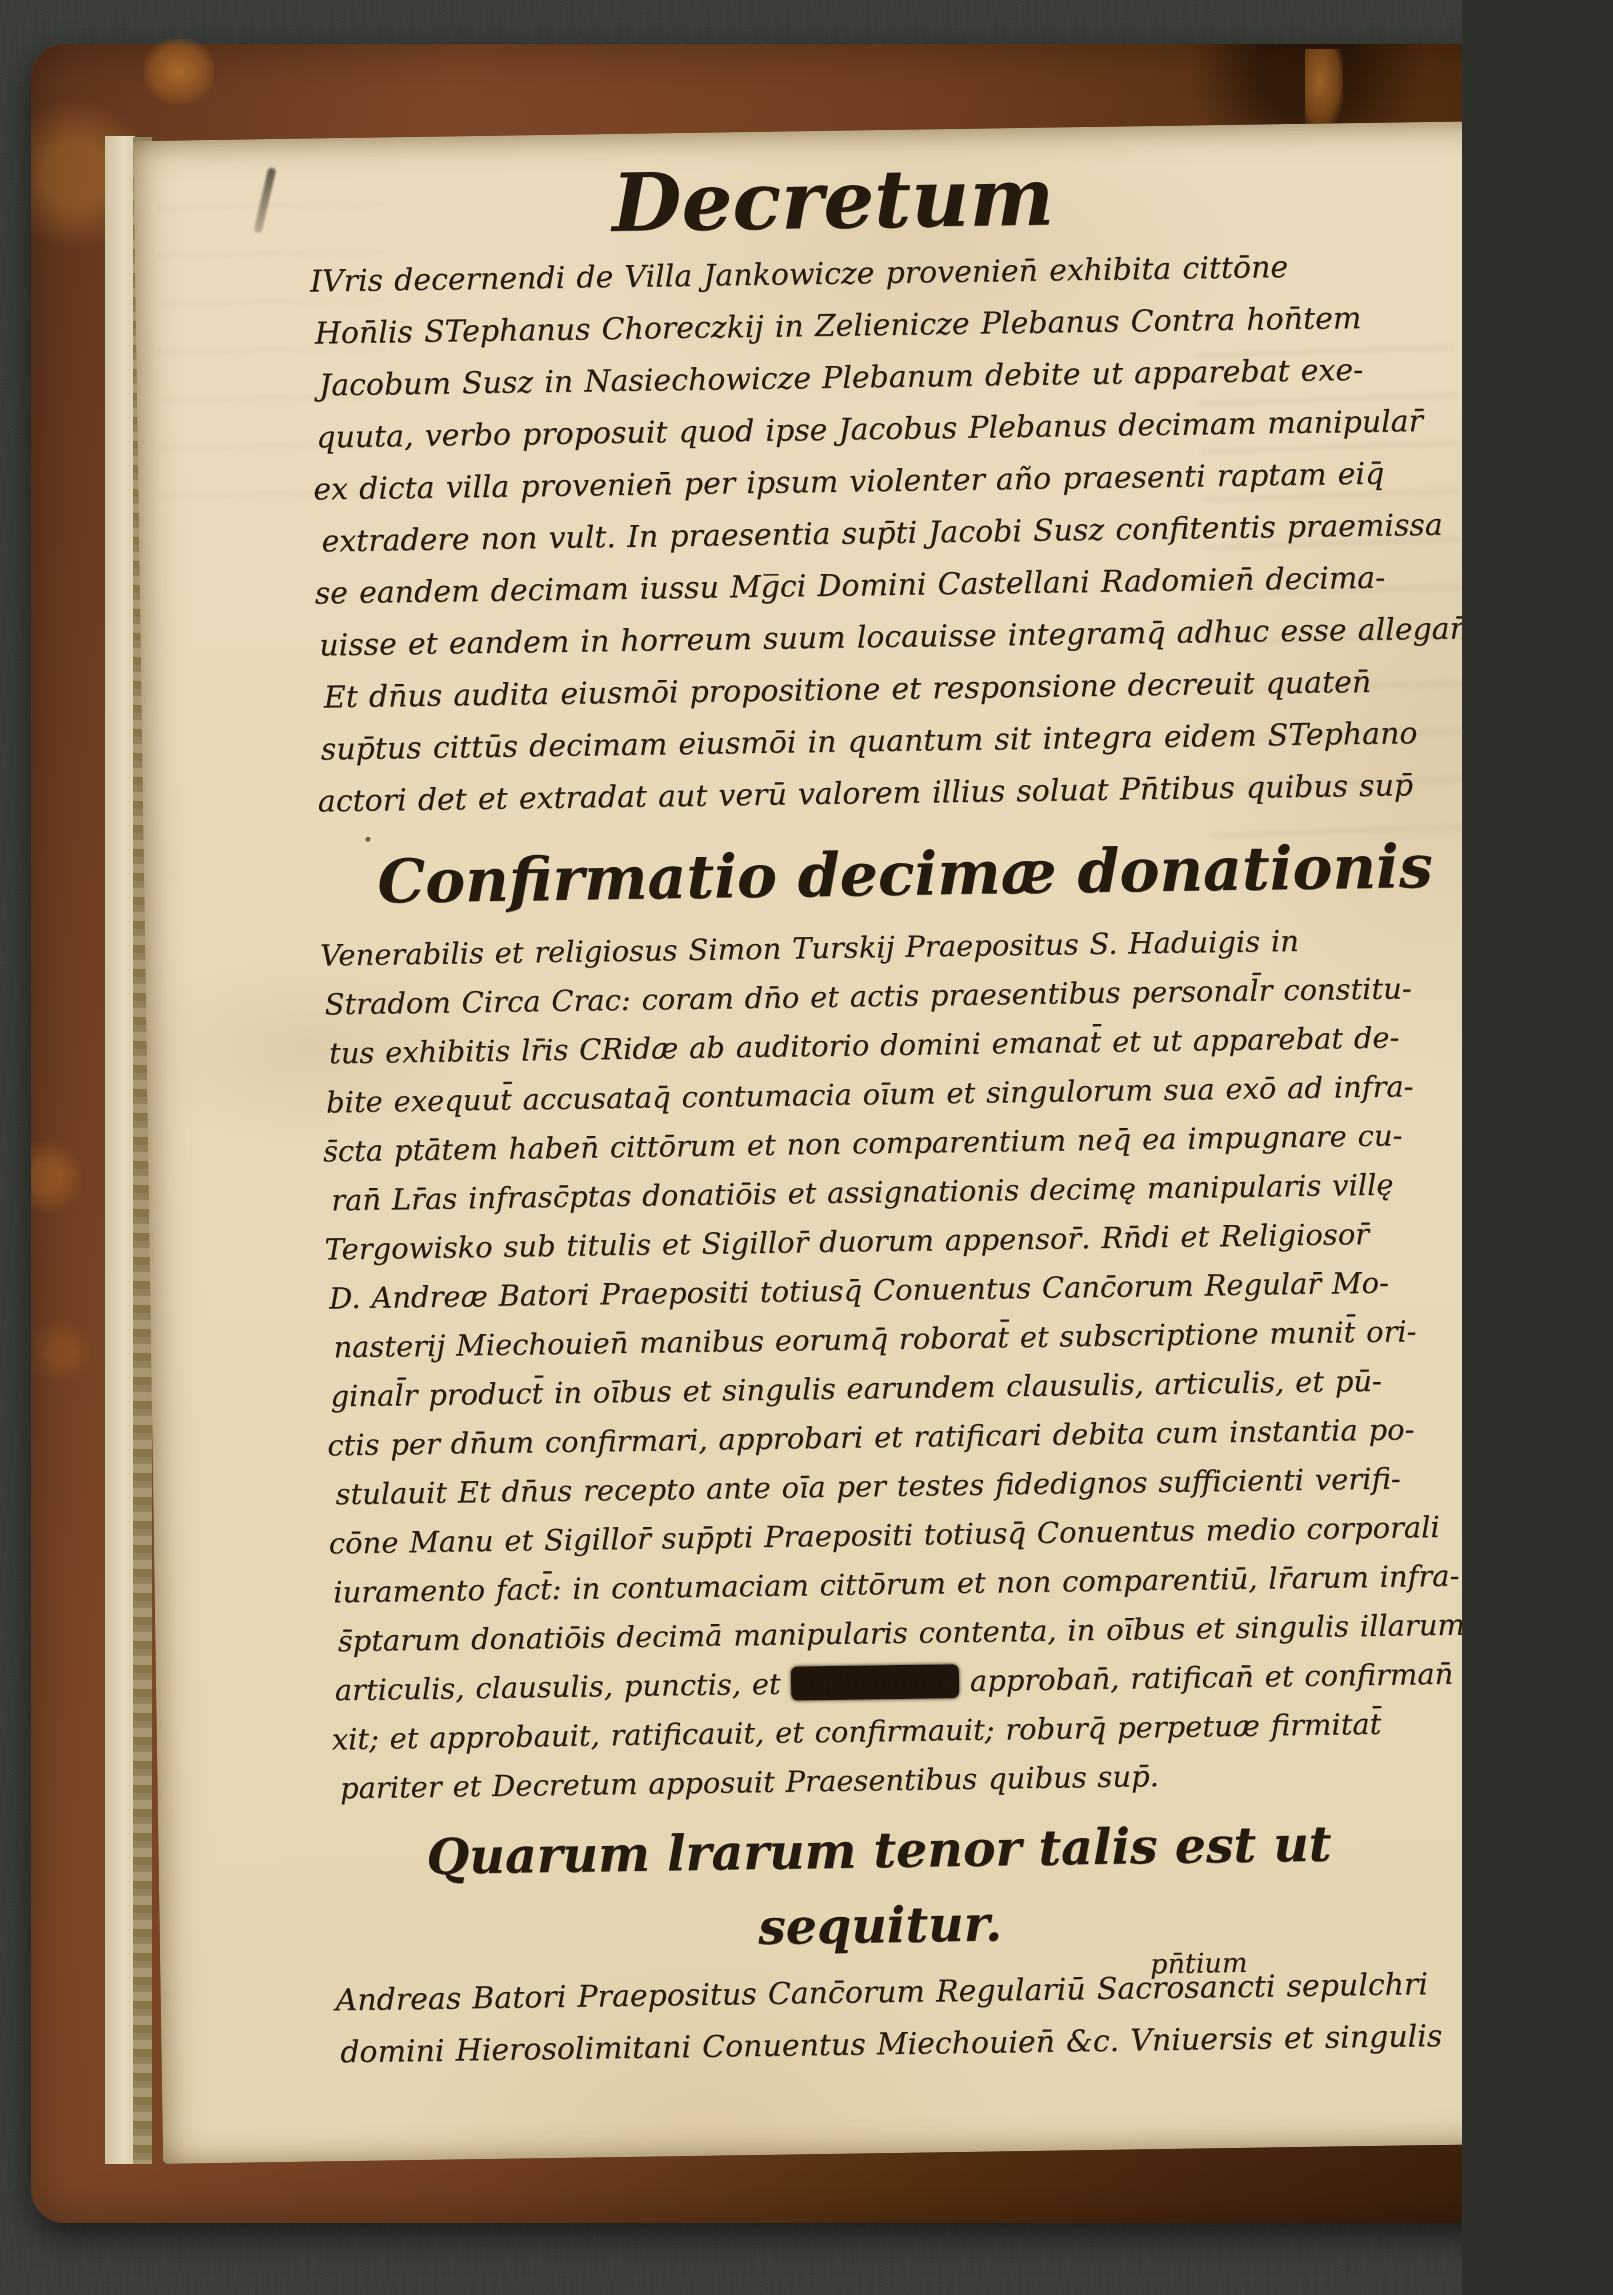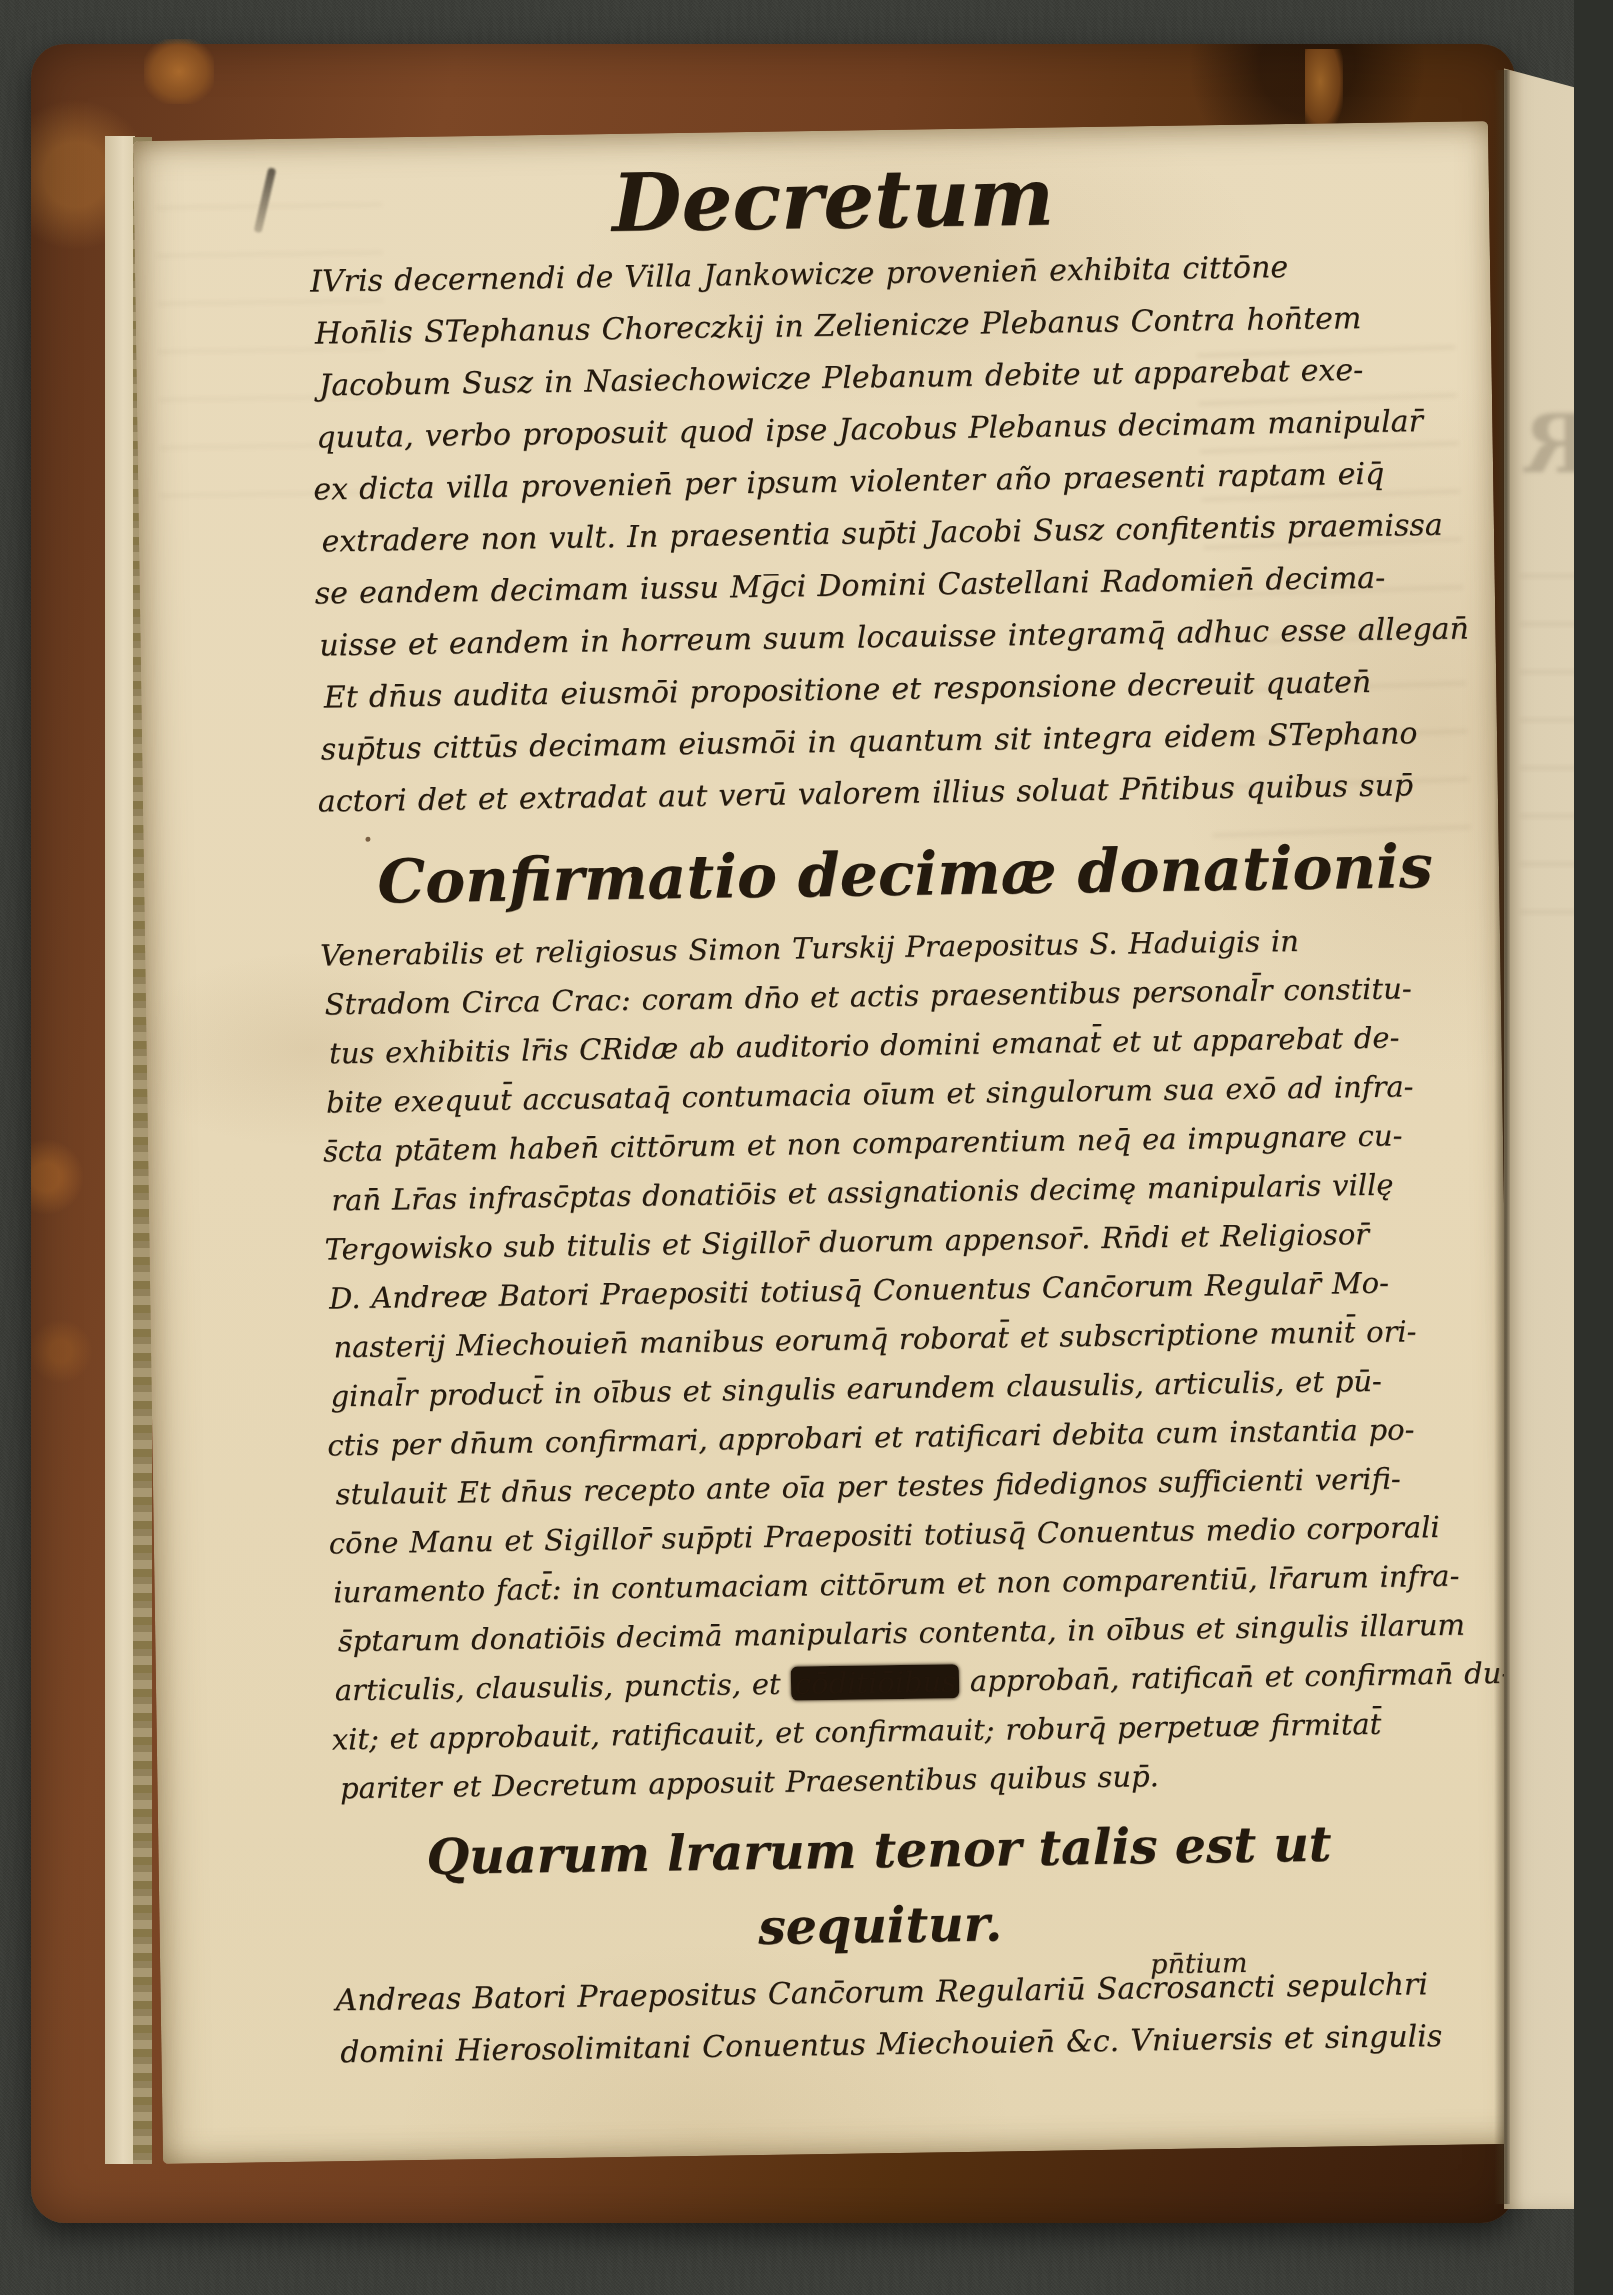--- a/index.html
+++ b/index.html
@@ -1,16 +1,16 @@
 <!DOCTYPE html>
 <html style="font-size:8.6px"><head>
 <meta charset="utf-8">
 <style>
   html,body{margin:0;padding:0;background:#2e302b;}
-  .scene{position:relative;width:1574px;height:2295px;overflow:hidden;
+  .scene{position:relative;width:1462px;height:2295px;overflow:hidden;
     background:
       repeating-linear-gradient(48deg, rgba(255,255,255,0.022) 0 1.1px, rgba(0,0,0,0) 1.1px 2.7px),
       repeating-linear-gradient(-42deg, rgba(0,0,0,0.06) 0 0.5px, rgba(0,0,0,0) 0.5px 2.2px),
       #3b3d38;
     font-family:"DejaVu Serif", serif;}
   
   .leather{position:absolute;left:31px;top:44px;width:1484px;height:2179px;border-radius:34px;
     background:
       radial-gradient(circle at 3% 6%, rgba(210,140,60,0.35) 0 32px, rgba(0,0,0,0) 75px),
       radial-gradient(circle at 1% 52%, rgba(186,112,44,0.5) 0 14px, rgba(0,0,0,0) 38px),

